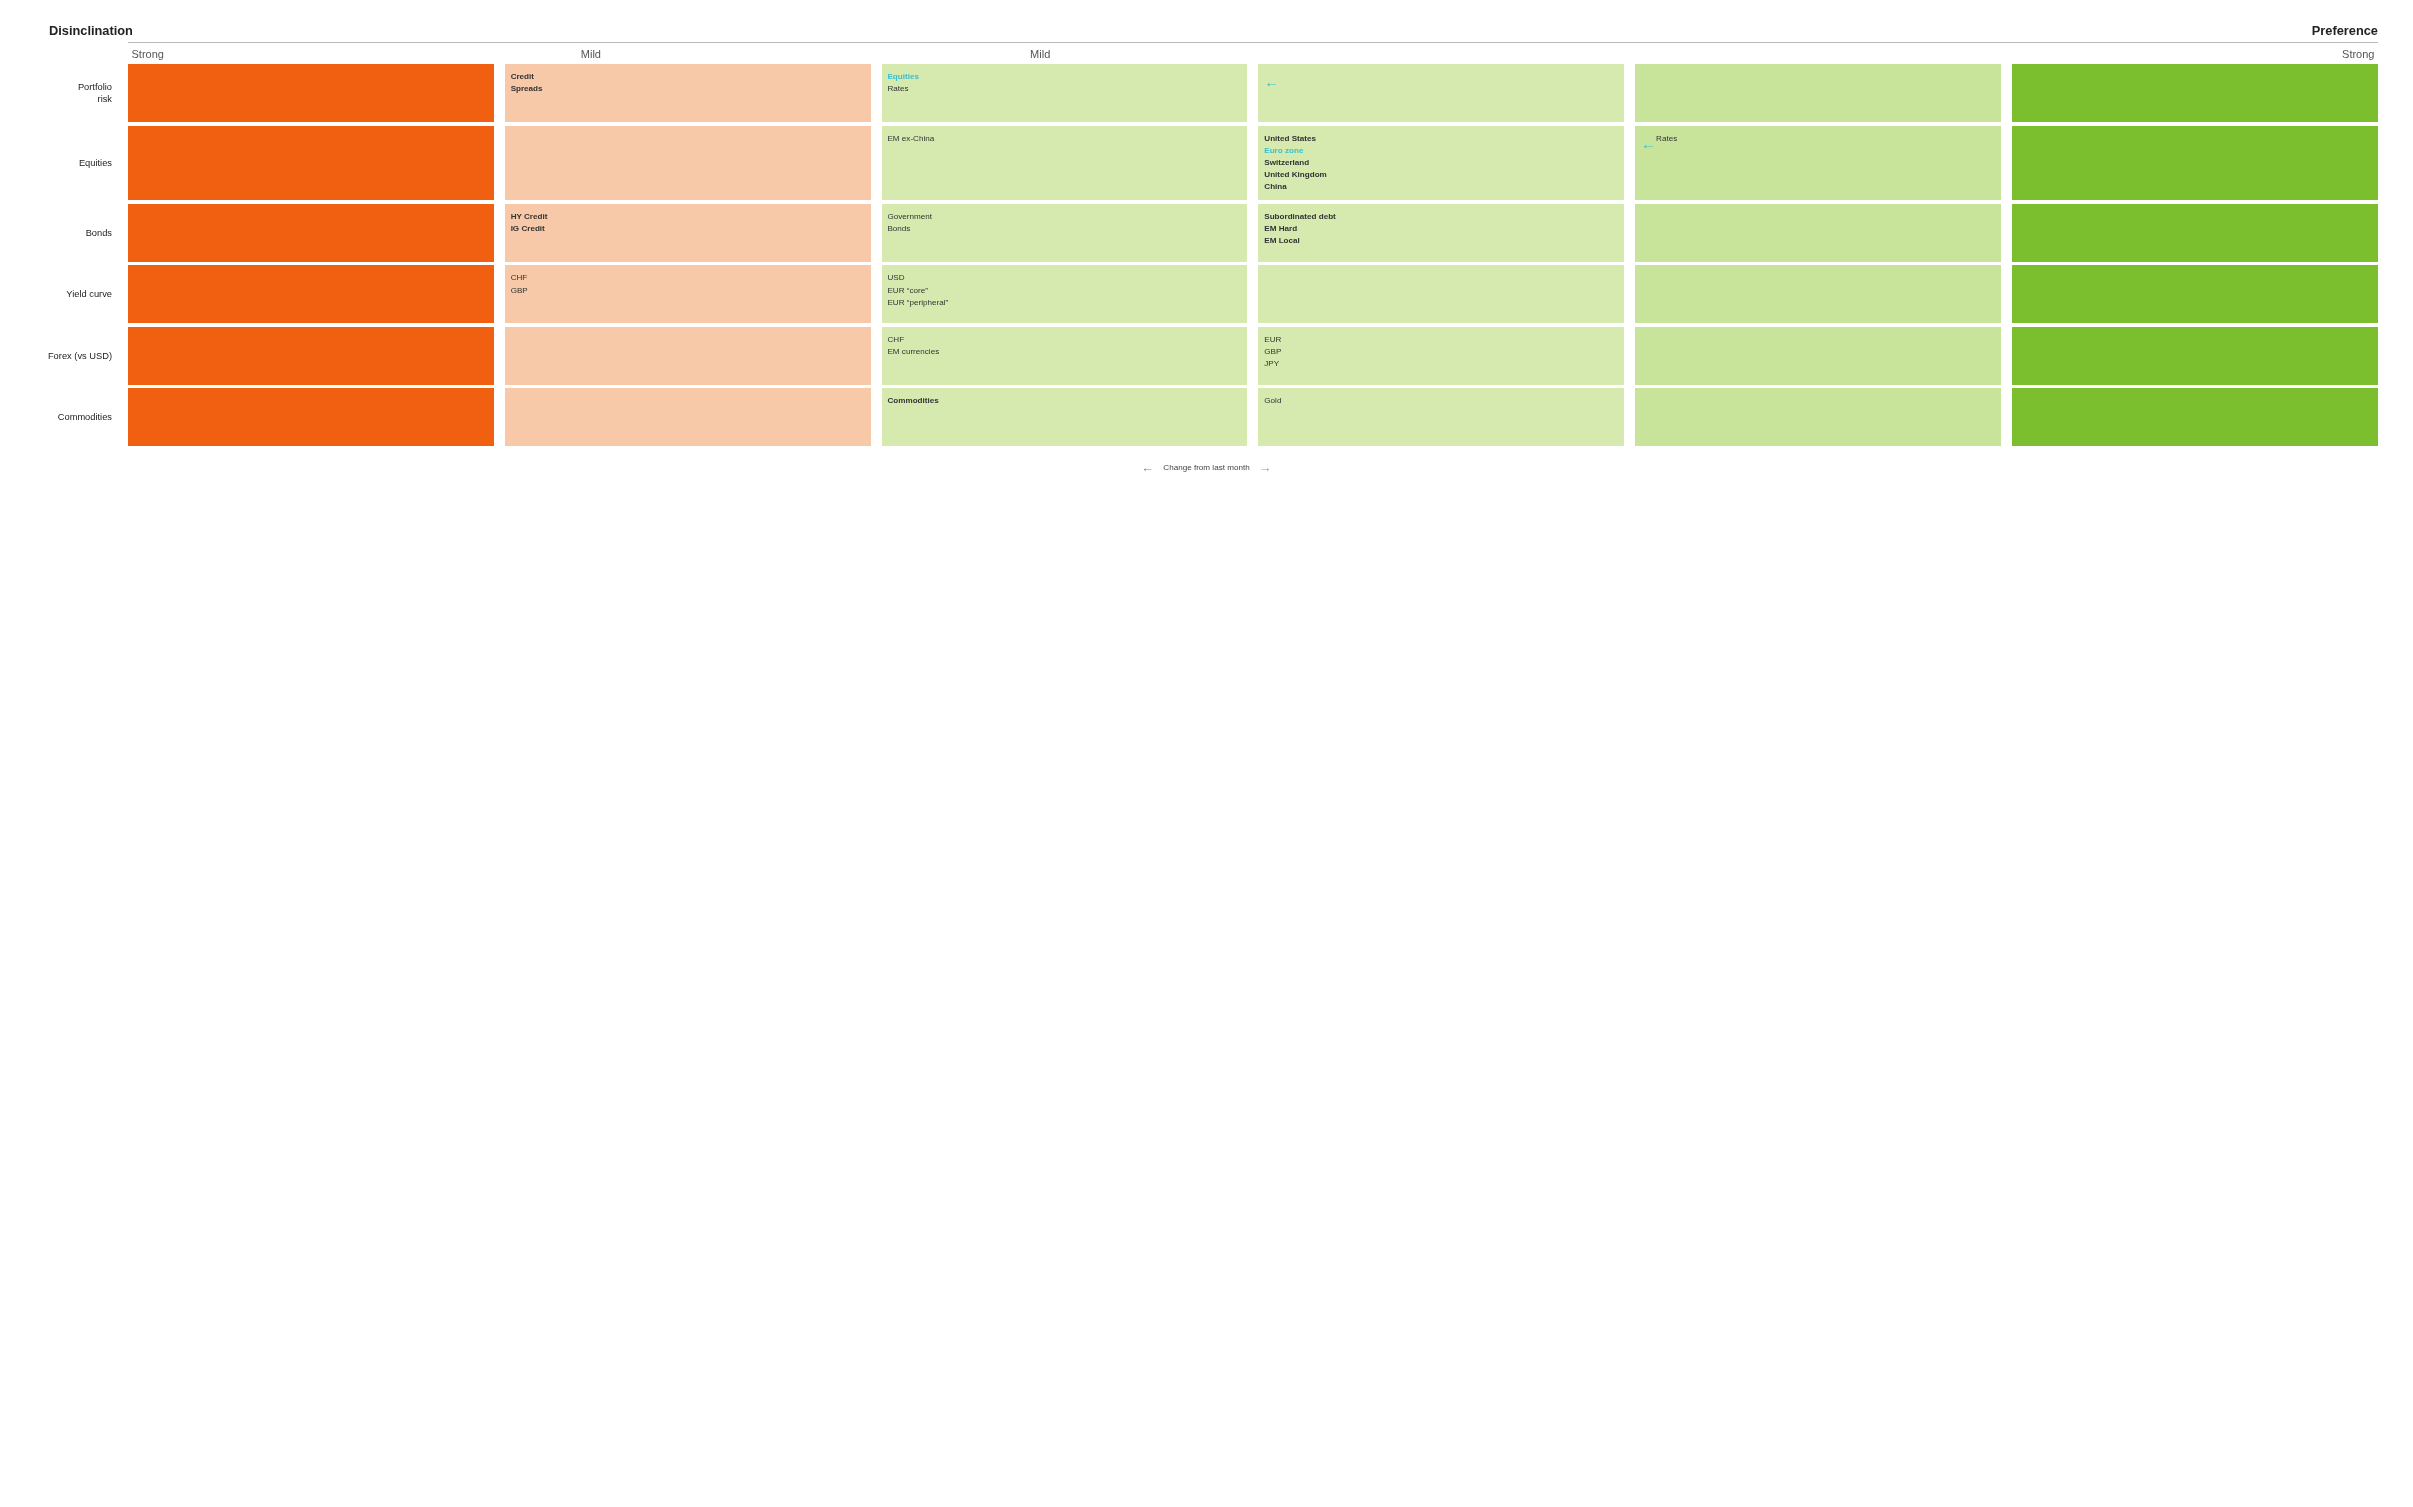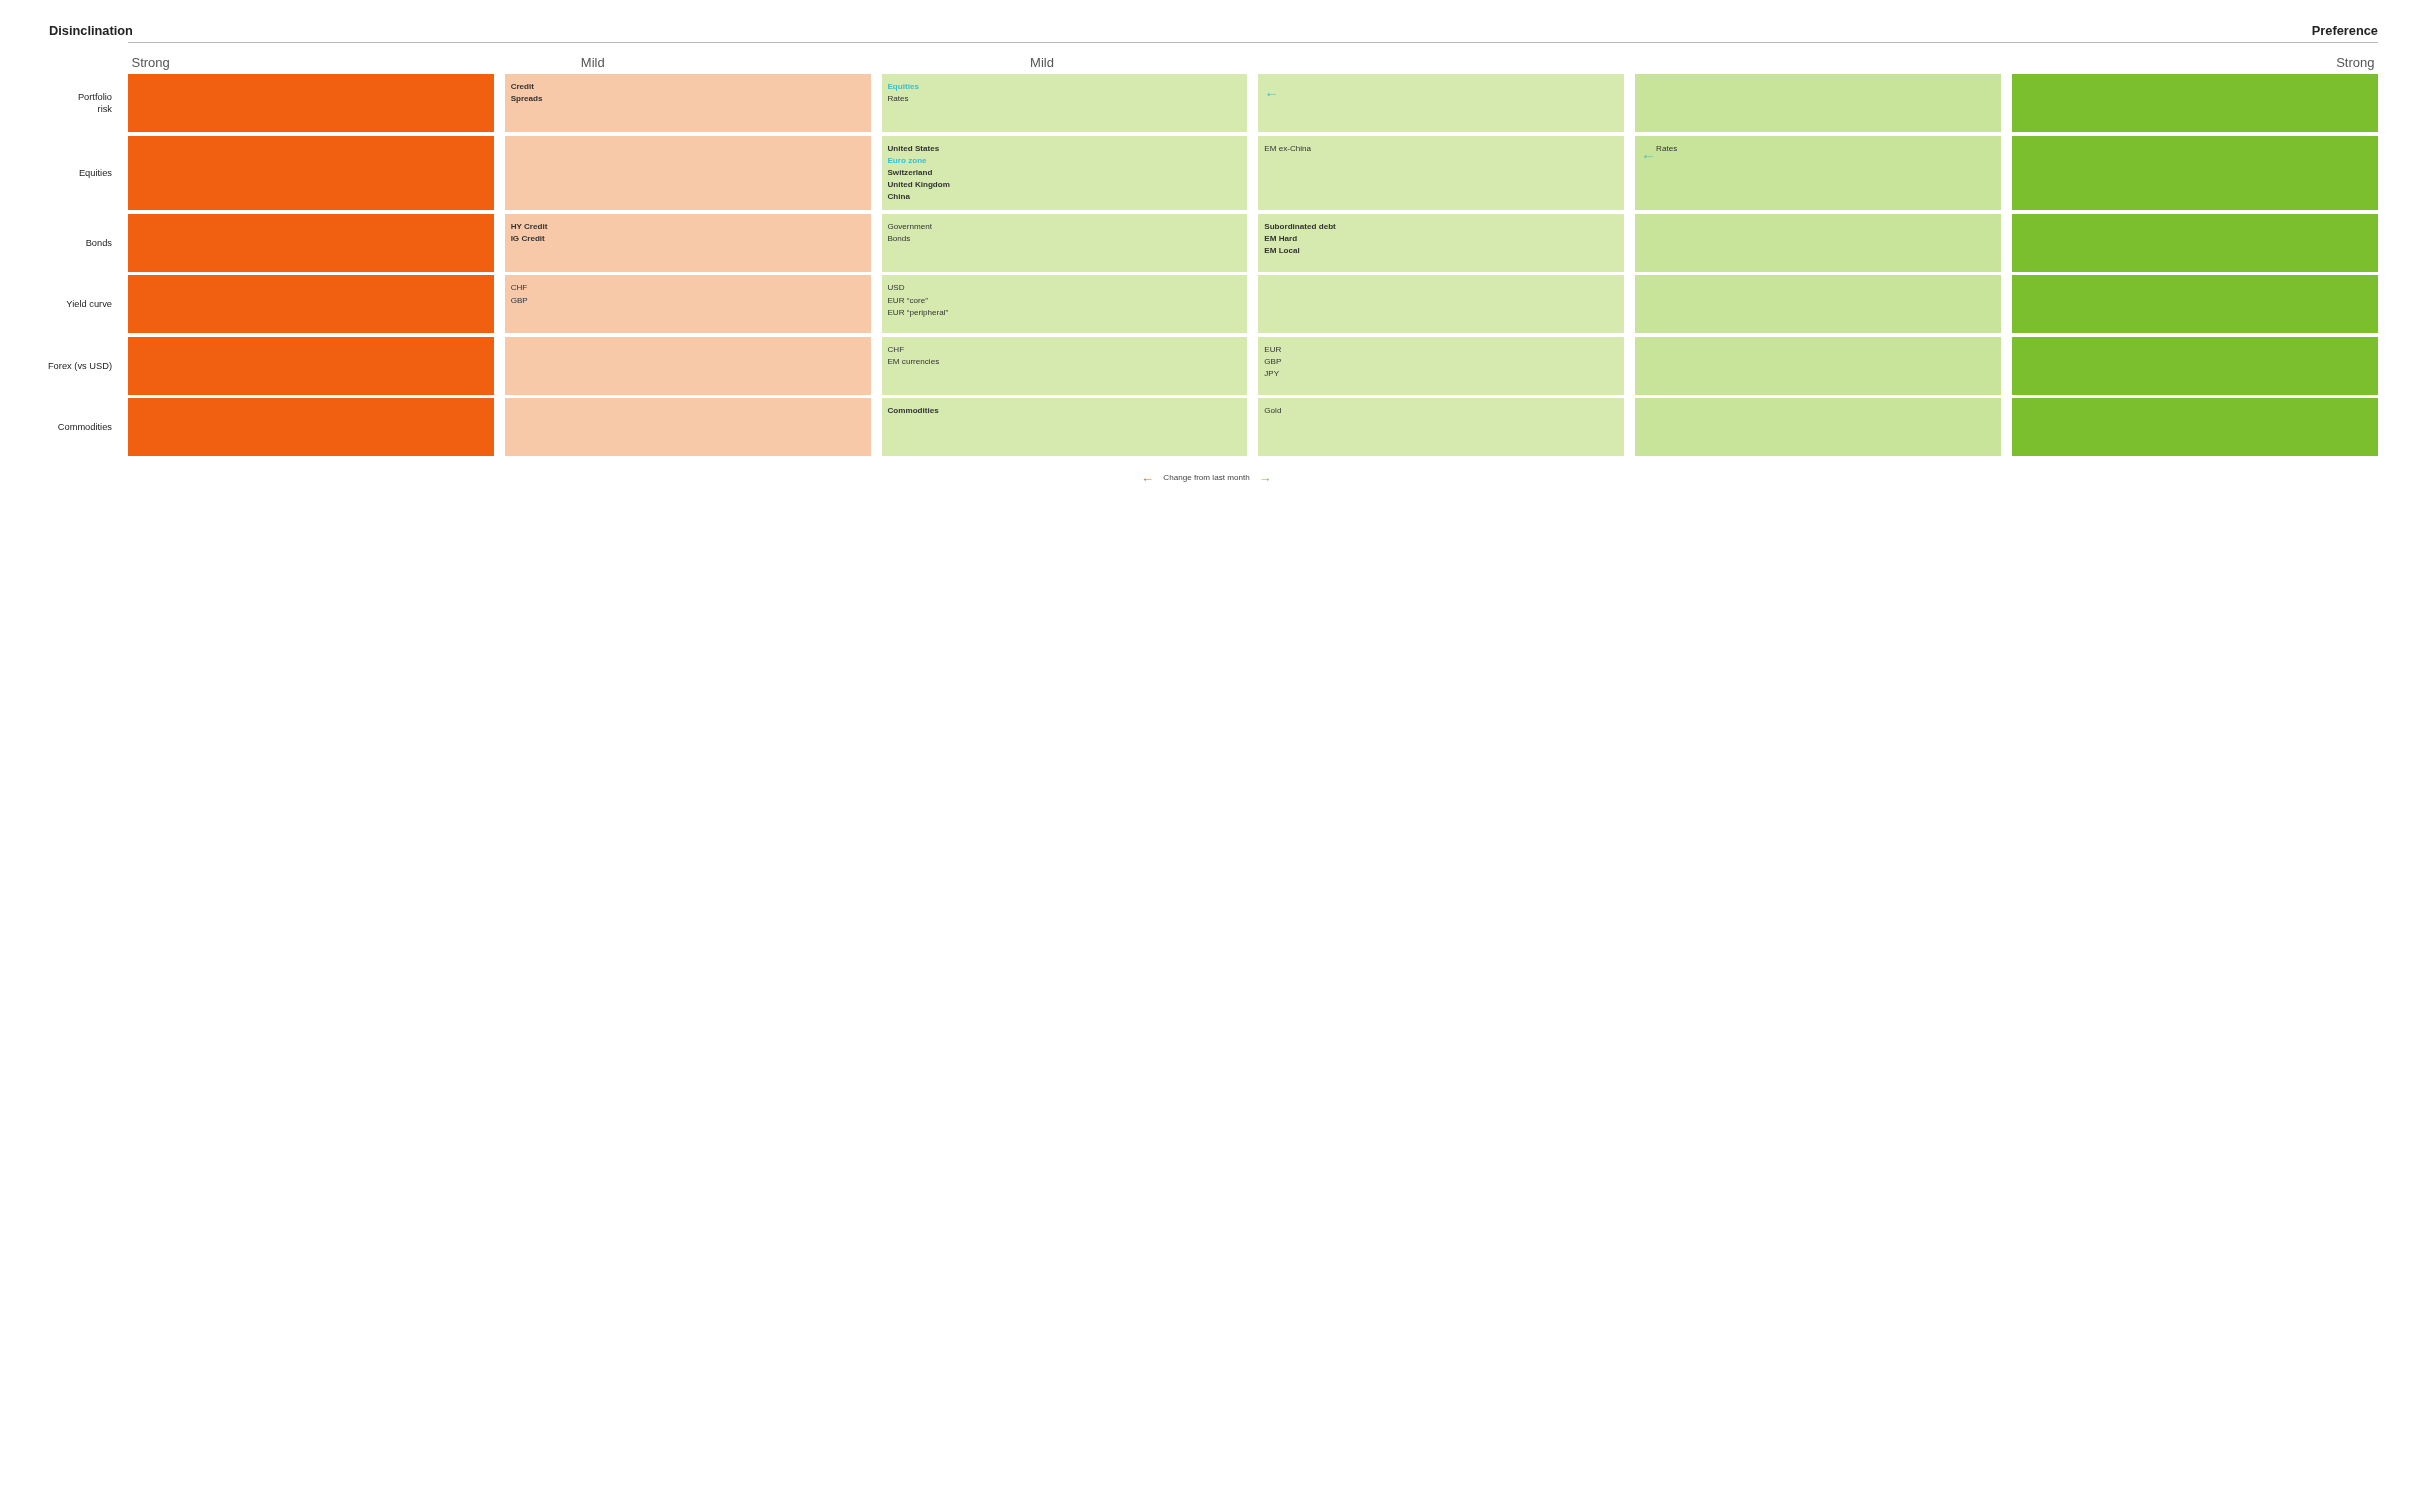--- a/index.html
+++ b/index.html
@@ -28,23 +28,23 @@
     }
 
     .scale-row {
       display: flex;
       margin-left: 93px;
       margin-bottom: 4.7px;
       border-top: 0.6px solid #bbb;
     }
     .scale-cell {
       flex: 1;
-      font-size: 13px;
+      font-size: 11px;
       color: #555;
-      padding-top: 12px;
+      padding-top: 5px;
       text-align: left;
       padding-left: 3.5px;
     }
     .scale-cell:last-child {
       text-align: right;
       padding-right: 3.5px;
     }
 
     .grid-container {
       display: flex;
@@ -167,32 +167,32 @@
         <div class="cell strong-pref"></div>
       </div>
     </div>
     <div class="grid-row">
       <div class="row-label" style="white-space: pre-line;">Equities</div>
       <div class="grid-cells">
         <div class="cell strong-dis"></div>
         <div class="cell mild-dis"></div>
         <div class="cell mild-pref-light">
           <div class="cell-content">
+            <span class="text-normal">EM ex-China</span>
+          </div>
+        </div>
+        <div class="cell mild-pref-light">
+          <div class="cell-content">
             <span class="text-bold">United States</span>
             <span class="text-cyan">Euro zone</span>
             <span class="text-bold">Switzerland</span>
             <span class="text-bold">United Kingdom</span>
             <span class="text-bold">China</span>
           </div>
         </div>
-        <div class="cell mild-pref-light">
-          <div class="cell-content">
-            <span class="text-normal">EM ex-China</span>
-          </div>
-        </div>
         <div class="cell mild-pref">
           <span class="arrow arrow-cyan">←</span>
           <div class="cell-content">
             <span class="text-normal">Rates</span>
           </div>
         </div>
         <div class="cell strong-pref"></div>
       </div>
     </div>
     <div class="grid-row">

